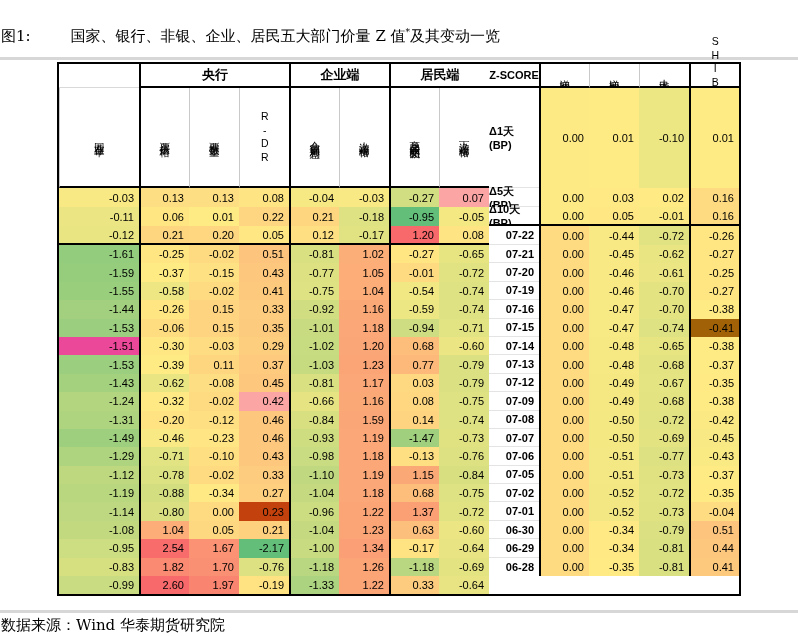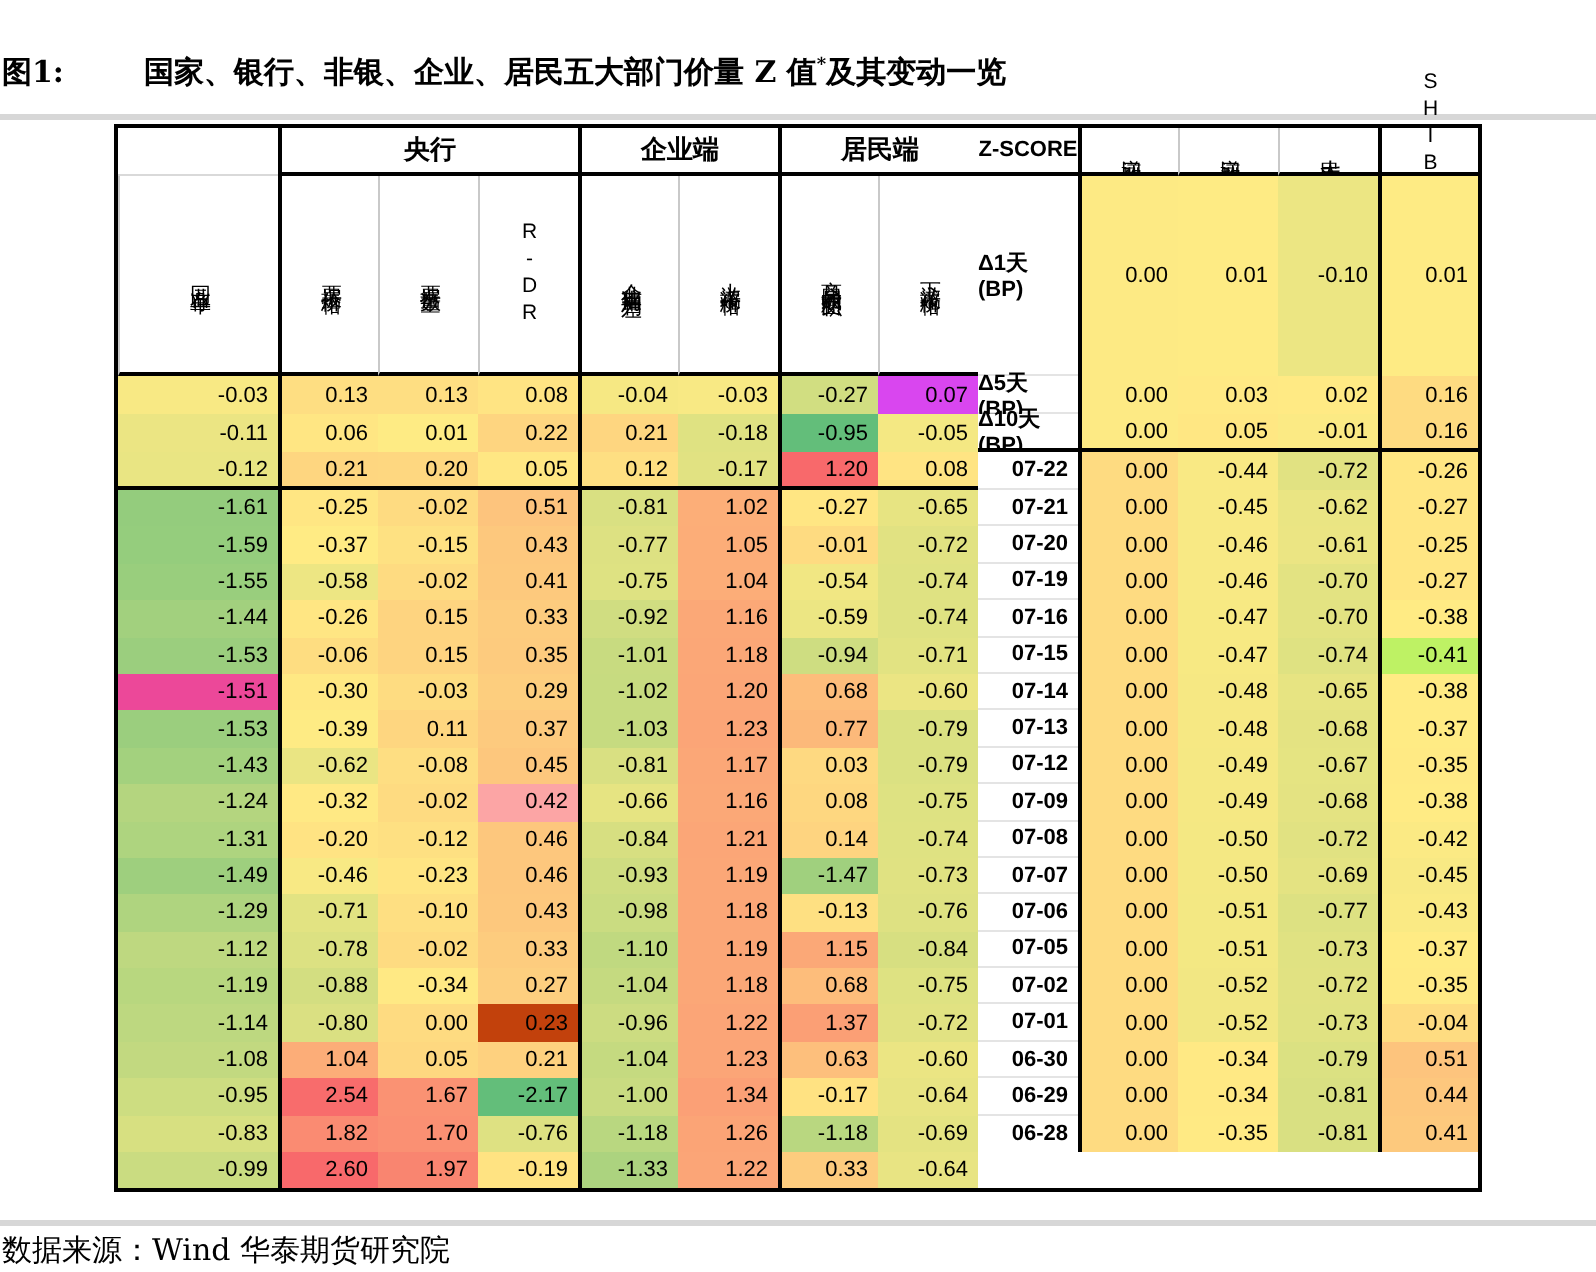--- a/index.html
+++ b/index.html
@@ -6,21 +6,20 @@
   html, body { background: #ffffff; }
   .page {
     position: relative; width: 798px; height: 636px; background: #ffffff;
     overflow: hidden; font-family: "Liberation Sans", sans-serif; color: #000;
   }
   .fig-title {
     position: absolute; top: 27px; left: 1px;
     font-family: "DejaVu Serif", "Liberation Serif", serif;
     font-size: 15px; color: #000; display: flex; align-items: baseline;
     white-space: nowrap;
-    font-weight: bold;
   }
   .fig-title .fig-label { margin-right: 40px; }
   .fig-title sup { font-size: 9px; vertical-align: super; }
   .rule { position: absolute; left: 0; width: 798px; height: 3px; background: #d7d7d7; }
   .rule-top { top: 57px; }
   .rule-bottom { top: 610px; }
   .fig-source {
     position: absolute; top: 616px; left: 1px;
     font-family: "DejaVu Serif", "Liberation Serif", serif;
     font-size: 15px; color: #000; white-space: nowrap;
@@ -101,21 +100,21 @@
       <div class="cell num" style="background: rgb(254, 235, 132);">0.01</div>
       <div class="cell num" style="background: rgb(236, 230, 131);">-0.10</div>
       <div class="cell num secL" style="background: rgb(254, 235, 132);">0.01</div>
       <div class="cell num" style="background: rgb(248, 233, 132);">-0.03</div>
       <div class="cell num secL" style="background: rgb(254, 222, 130);">0.13</div>
       <div class="cell num" style="background: rgb(254, 222, 130);">0.13</div>
       <div class="cell num" style="background: rgb(255, 228, 131);">0.08</div>
       <div class="cell num secL" style="background: rgb(246, 232, 131);">-0.04</div>
       <div class="cell num" style="background: rgb(248, 233, 132);">-0.03</div>
       <div class="cell num secL" style="background: rgb(209, 222, 129);">-0.27</div>
-      <div class="cell num" style="background: #d946ef;">0.07</div>
+      <div class="cell num" style="background: #fca5a5;">0.07</div>
       <div class="cell rowlab">Δ5天(BP)</div>
       <div class="cell num secL" style="background: rgb(253, 234, 132);">0.00</div>
       <div class="cell num" style="background: rgb(255, 233, 132);">0.03</div>
       <div class="cell num" style="background: rgb(255, 234, 132);">0.02</div>
       <div class="cell num secL" style="background: rgb(254, 219, 129);">0.16</div>
       <div class="cell num" style="background: rgb(235, 229, 131);">-0.11</div>
       <div class="cell num secL" style="background: rgb(255, 230, 131);">0.06</div>
       <div class="cell num" style="background: rgb(254, 235, 132);">0.01</div>
       <div class="cell num" style="background: rgb(254, 213, 128);">0.22</div>
       <div class="cell num secL" style="background: rgb(254, 214, 128);">0.21</div>
@@ -197,21 +196,21 @@
       <div class="cell num" style="background: rgb(254, 212, 128);">0.15</div>
       <div class="cell num" style="background: rgb(253, 203, 126);">0.35</div>
       <div class="cell num secL" style="background: rgb(200, 219, 128);">-1.01</div>
       <div class="cell num" style="background: rgb(251, 167, 119);">1.18</div>
       <div class="cell num secL" style="background: rgb(206, 221, 129);">-0.94</div>
       <div class="cell num" style="background: rgb(226, 227, 130);">-0.71</div>
       <div class="cell rowlab">07-15</div>
       <div class="cell num secL" style="background: rgb(254, 219, 129);">0.00</div>
       <div class="cell num" style="background: rgb(247, 233, 131);">-0.47</div>
       <div class="cell num" style="background: rgb(223, 226, 130);">-0.74</div>
-      <div class="cell num secL" style="background: #bef264;">-0.41</div>
+      <div class="cell num secL" style="background: #a16207;">-0.41</div>
       <div class="cell num" style="background: #ec4899;">-1.51</div>
       <div class="cell num secL" style="background: rgb(255, 232, 131);">-0.30</div>
       <div class="cell num" style="background: rgb(254, 220, 129);">-0.03</div>
       <div class="cell num" style="background: rgb(253, 206, 126);">0.29</div>
       <div class="cell num secL" style="background: rgb(199, 219, 128);">-1.02</div>
       <div class="cell num" style="background: rgb(251, 166, 119);">1.20</div>
       <div class="cell num secL" style="background: rgb(253, 189, 123);">0.68</div>
       <div class="cell num" style="background: rgb(235, 229, 131);">-0.60</div>
       <div class="cell rowlab">07-14</div>
       <div class="cell num secL" style="background: rgb(254, 219, 129);">0.00</div>
@@ -255,21 +254,21 @@
       <div class="cell rowlab">07-09</div>
       <div class="cell num secL" style="background: rgb(254, 219, 129);">0.00</div>
       <div class="cell num" style="background: rgb(245, 232, 131);">-0.49</div>
       <div class="cell num" style="background: rgb(228, 227, 130);">-0.68</div>
       <div class="cell num secL" style="background: rgb(255, 235, 132);">-0.38</div>
       <div class="cell num" style="background: rgb(174, 212, 127);">-1.31</div>
       <div class="cell num secL" style="background: rgb(255, 227, 131);">-0.20</div>
       <div class="cell num" style="background: rgb(254, 224, 130);">-0.12</div>
       <div class="cell num" style="background: rgb(253, 199, 125);">0.46</div>
       <div class="cell num secL" style="background: rgb(215, 223, 129);">-0.84</div>
-      <div class="cell num" style="background: rgb(251, 166, 119);">1.21</div>
+      <div class="cell num" style="background: rgb(251, 166, 119);">1.59</div>
       <div class="cell num secL" style="background: rgb(254, 212, 128);">0.14</div>
       <div class="cell num" style="background: rgb(223, 226, 130);">-0.74</div>
       <div class="cell rowlab">07-08</div>
       <div class="cell num secL" style="background: rgb(254, 219, 129);">0.00</div>
       <div class="cell num" style="background: rgb(244, 232, 131);">-0.50</div>
       <div class="cell num" style="background: rgb(225, 226, 130);">-0.72</div>
       <div class="cell num secL" style="background: rgb(251, 234, 132);">-0.42</div>
       <div class="cell num" style="background: rgb(158, 207, 126);">-1.49</div>
       <div class="cell num secL" style="background: rgb(248, 233, 132);">-0.46</div>
       <div class="cell num" style="background: rgb(255, 229, 131);">-0.23</div>

